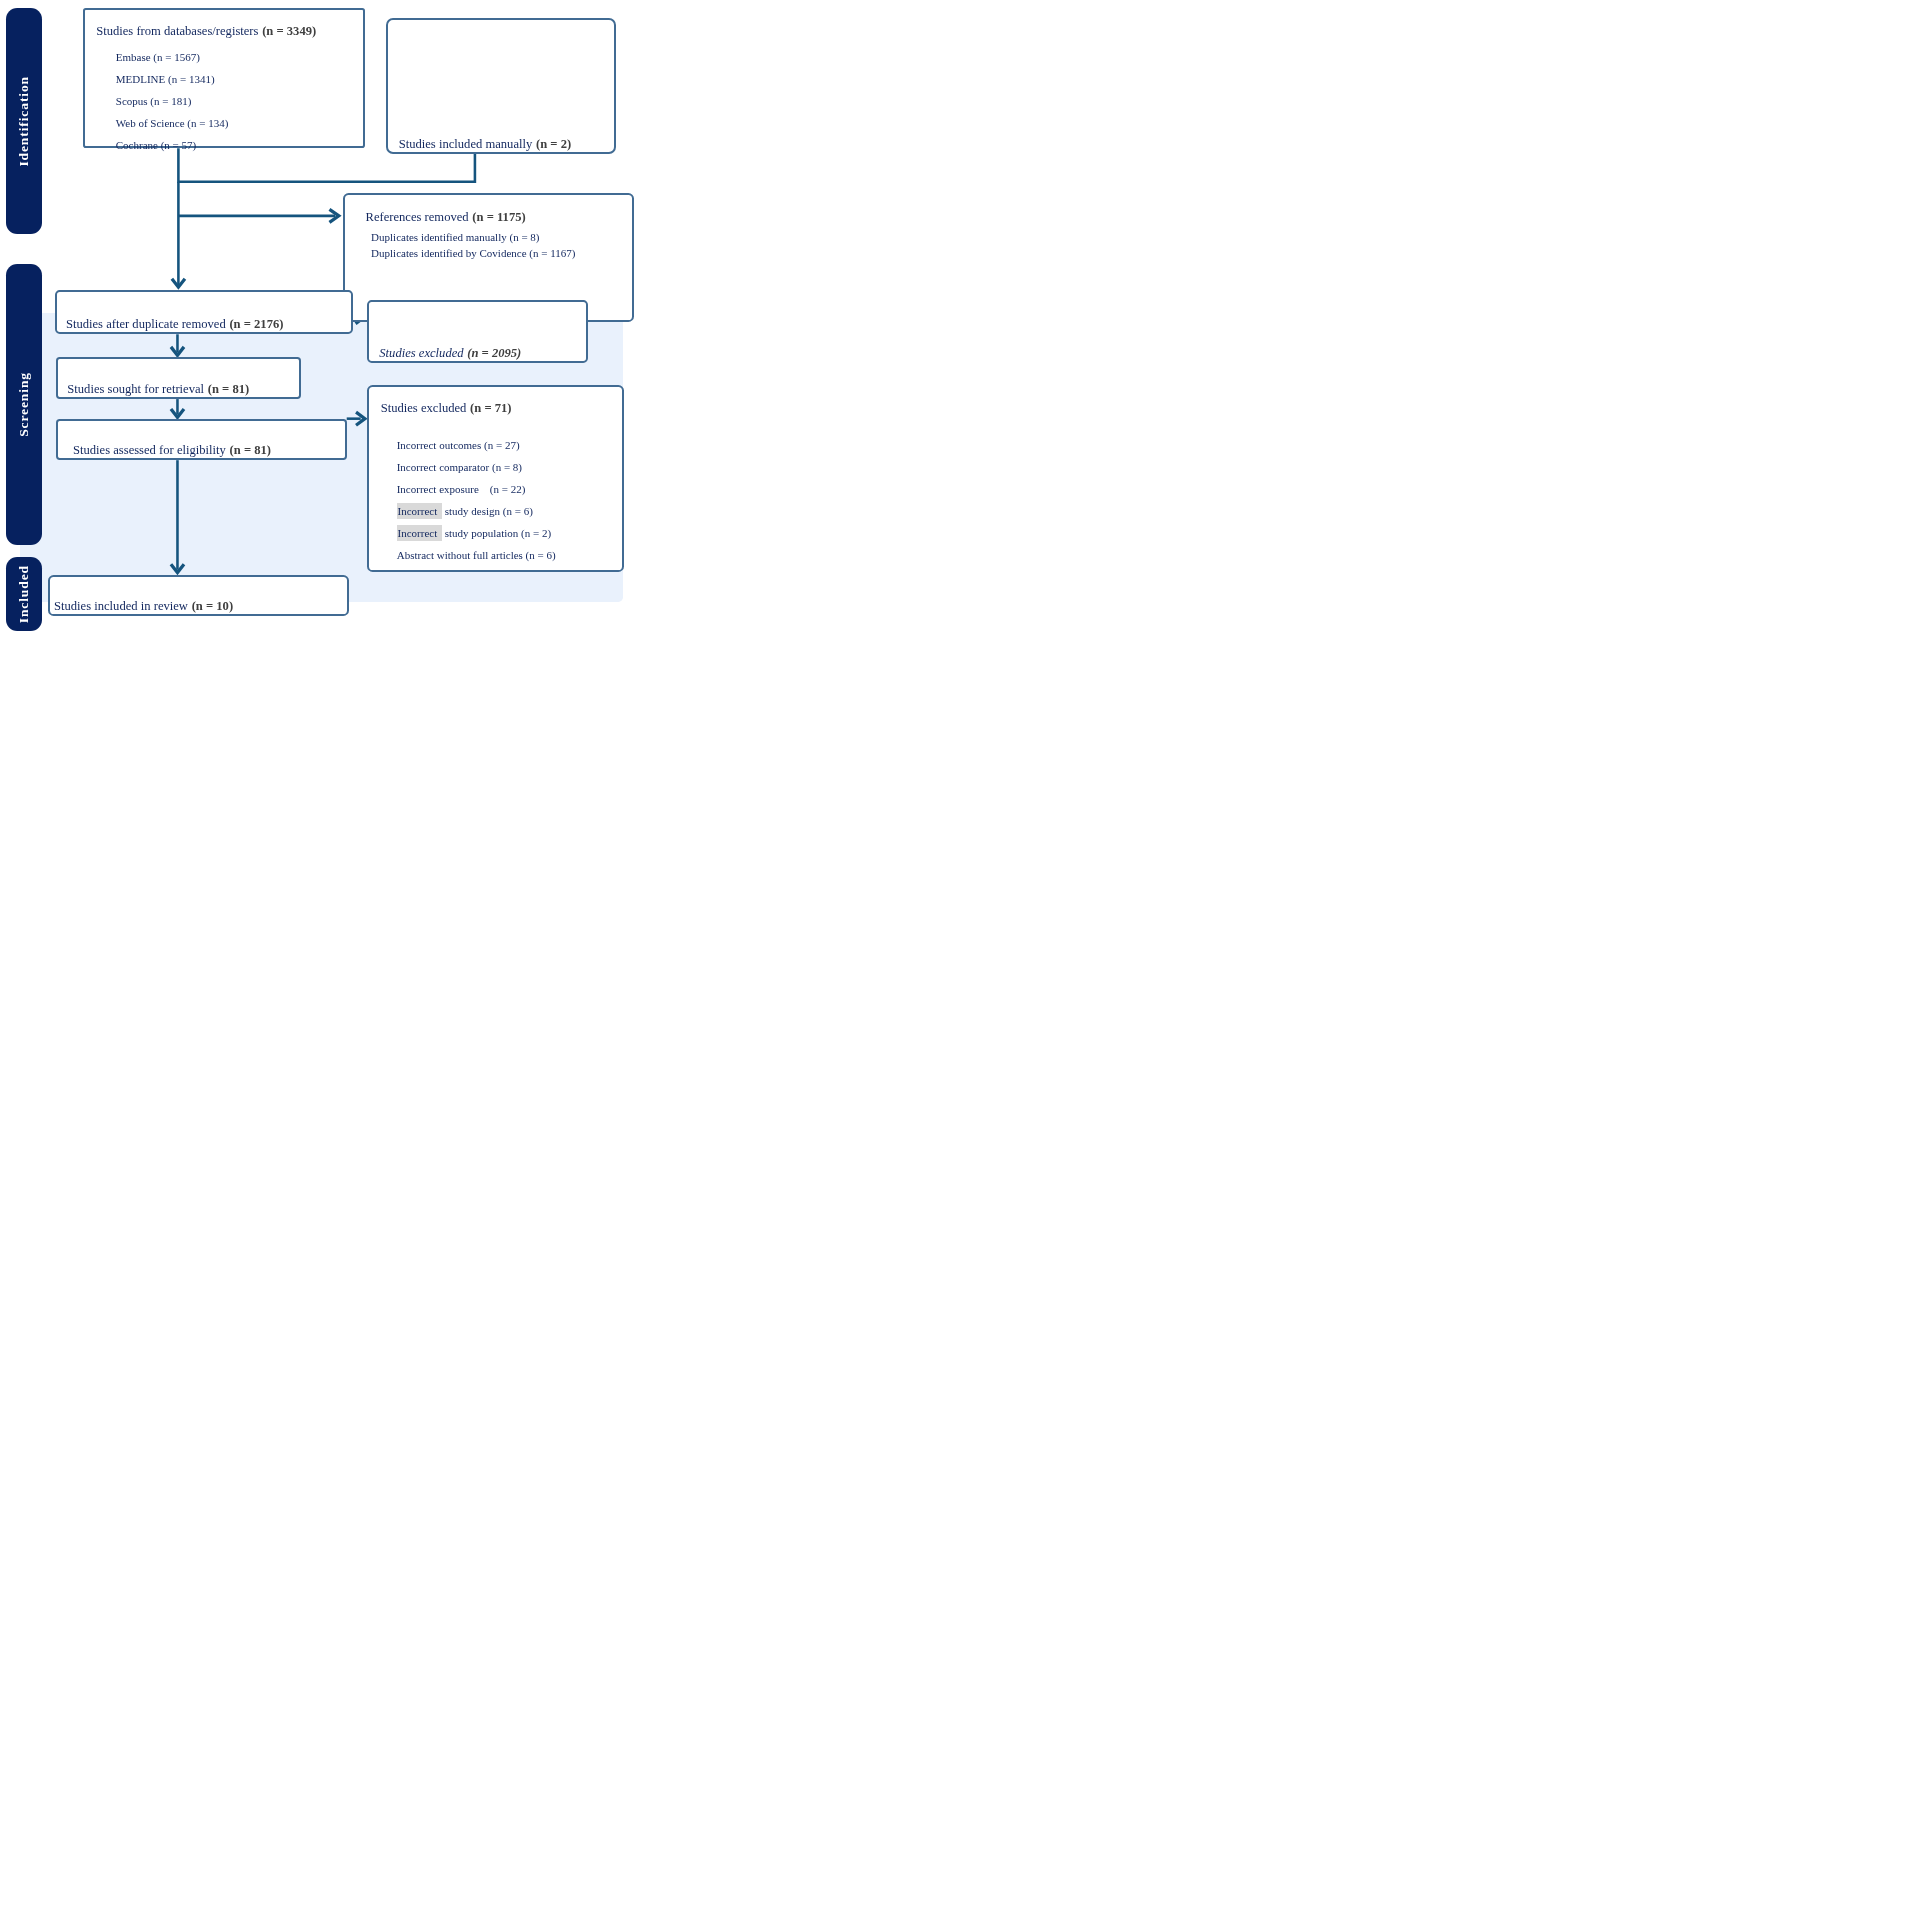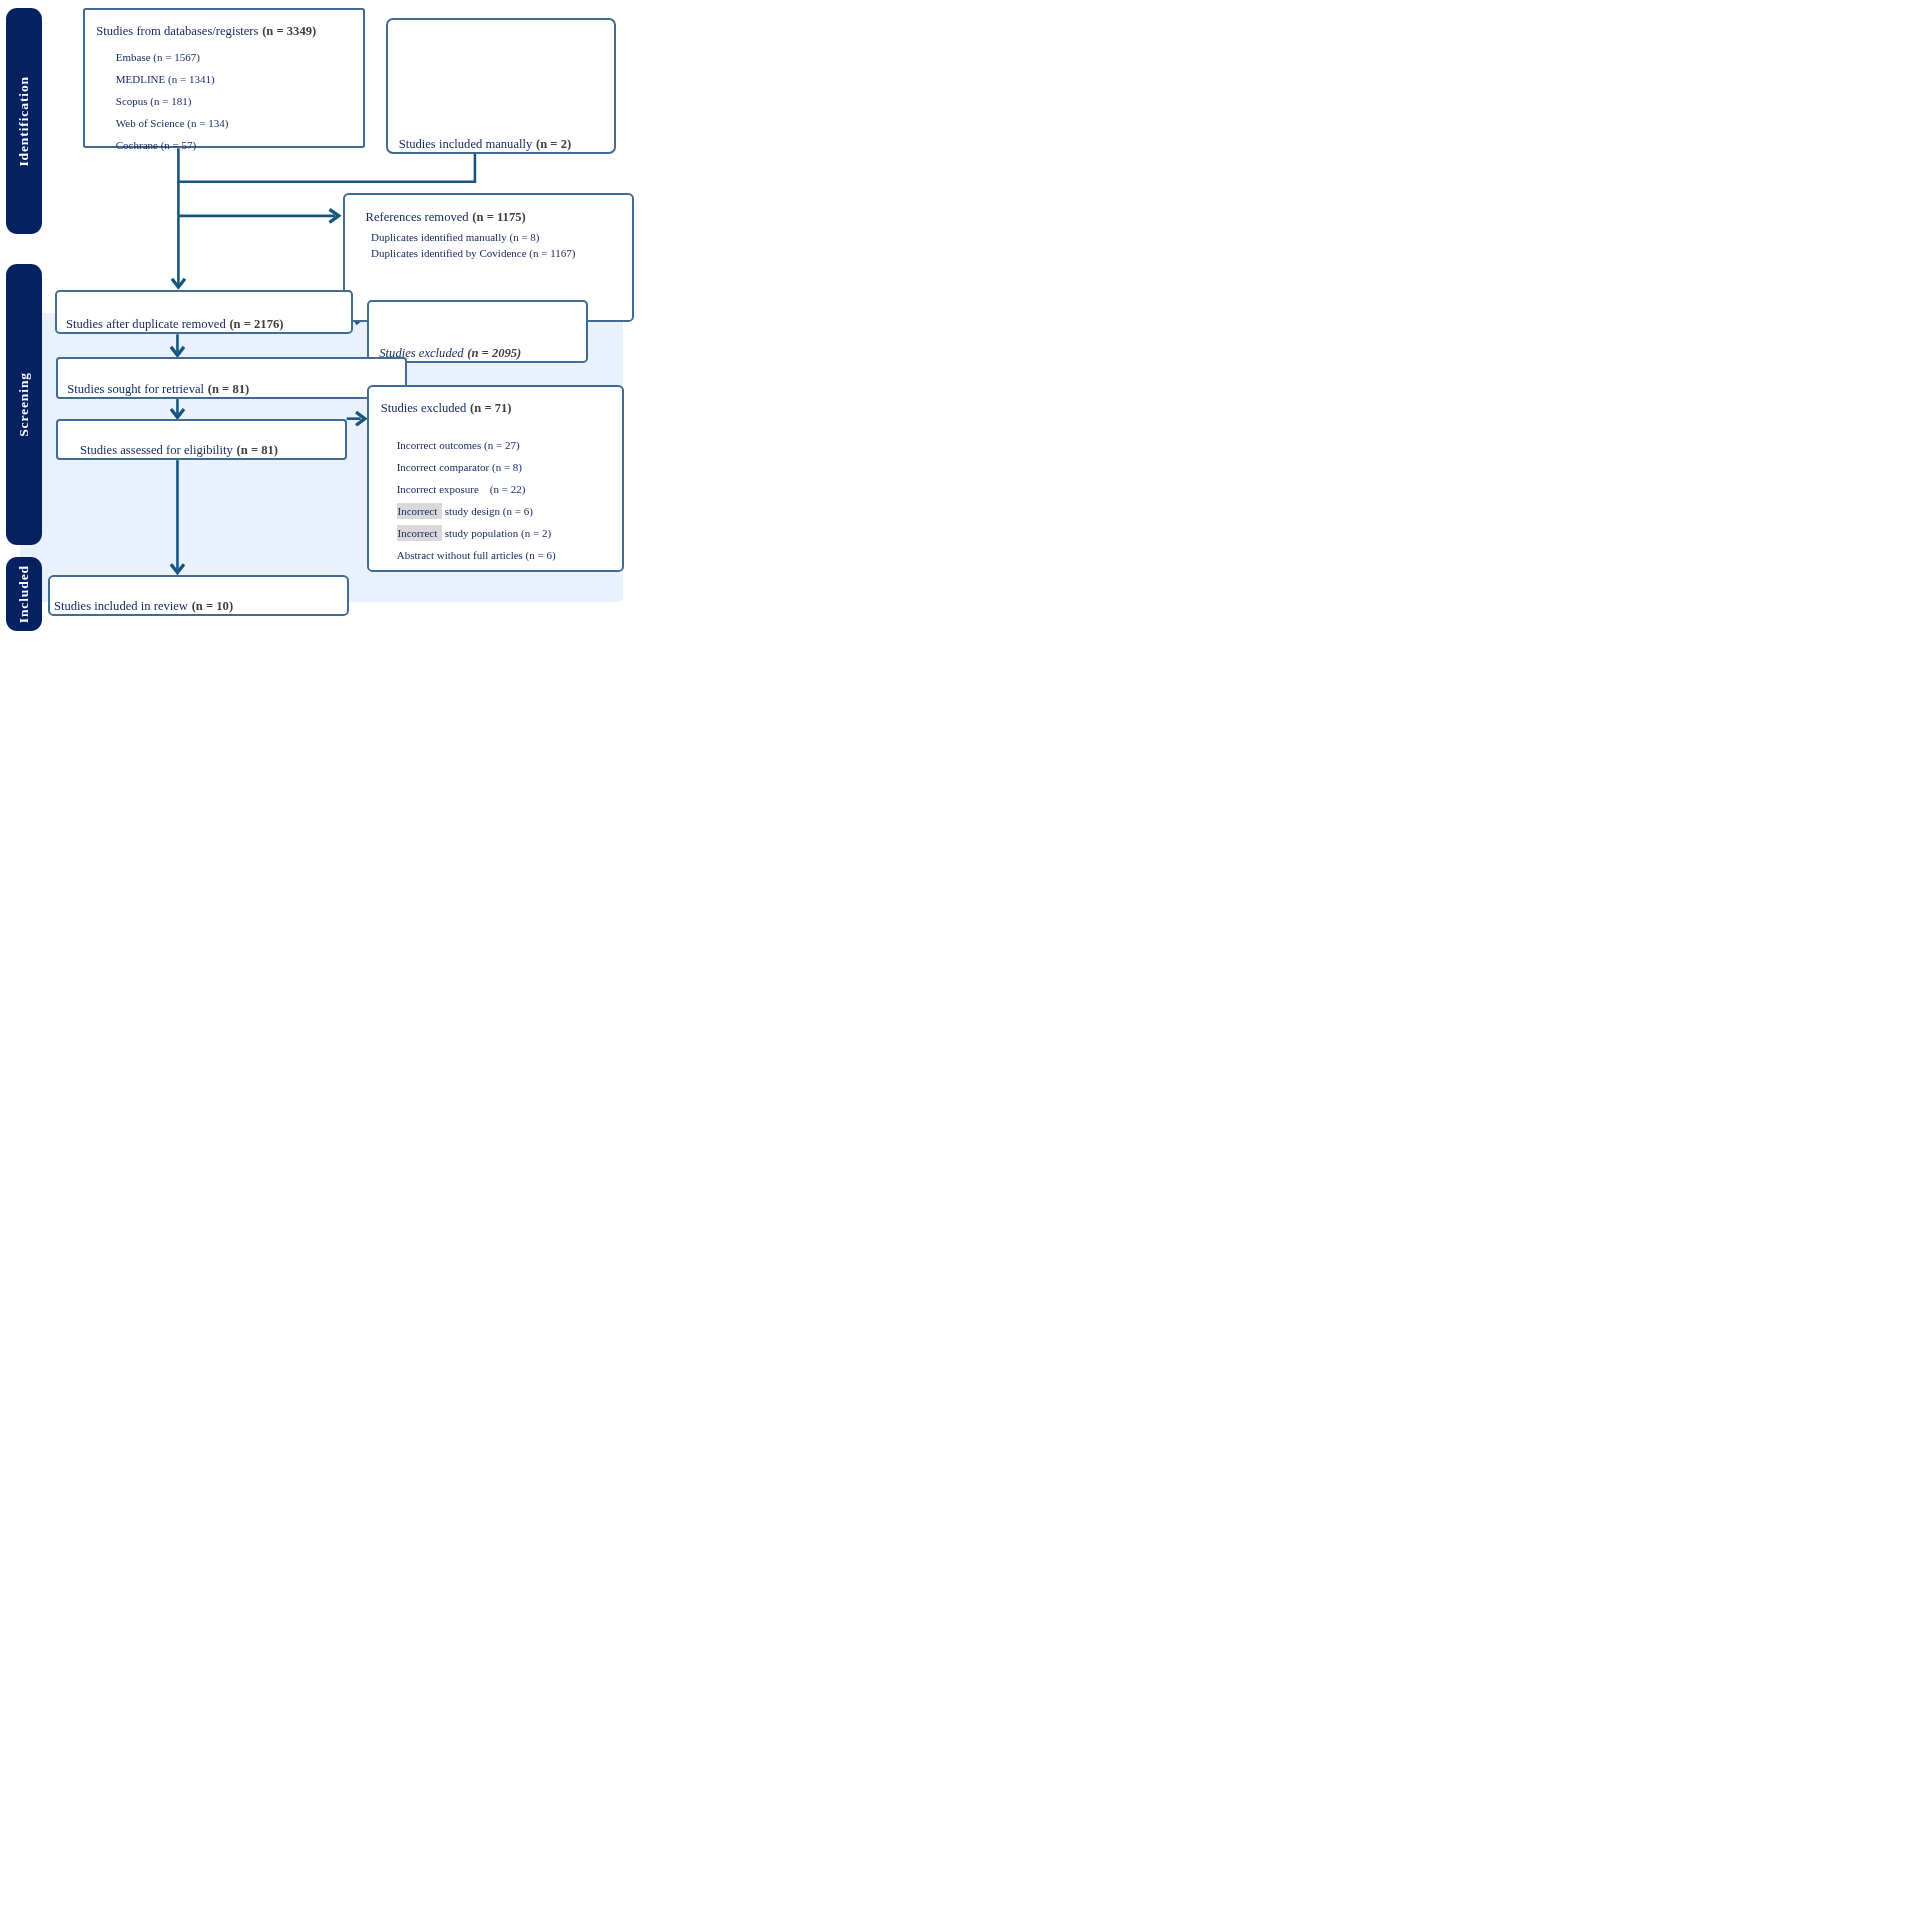--- a/index.html
+++ b/index.html
@@ -131,27 +131,27 @@
       <span>Studies after duplicate removed</span><span class="nval">(n = 2176)</span>
     </div>
   </div>
 
   <div class="box vcenter" style="left:367px;top:300px;width:221px;height:63px;border-radius:4.7px;padding-left:10.3px;font-style:italic;">
     <div class="title-line">
       <span>Studies excluded</span><span class="nval">(n = 2095)</span>
     </div>
   </div>
 
-  <div class="box vcenter" style="left:56px;top:357px;width:351px;height:42px;border-radius:3.7px;padding-left:9.3px;">
+  <div class="box vcenter" style="left:56px;top:357px;width:245px;height:42px;border-radius:3.7px;padding-left:9.3px;">
     <div class="title-line">
       <span>Studies sought for retrieval</span><span class="nval">(n = 81)</span>
     </div>
   </div>
 
-  <div class="box vcenter" style="left:56px;top:419px;width:291px;height:41px;border-radius:3.7px;padding-left:22px;">
+  <div class="box vcenter" style="left:56px;top:419px;width:291px;height:41px;border-radius:3.7px;padding-left:15px;">
     <div class="title-line">
       <span>Studies assessed for eligibility</span><span class="nval">(n = 81)</span>
     </div>
   </div>
 
   <div class="box" style="left:367px;top:385px;width:257px;height:187px;border-radius:5.6px;padding:14px 0 0 11.7px;">
     <div class="title-line">
       <span>Studies excluded</span><span class="nval">(n = 71)</span>
     </div>
     <div style="margin:18px 0 0 16px;line-height:22px;">

